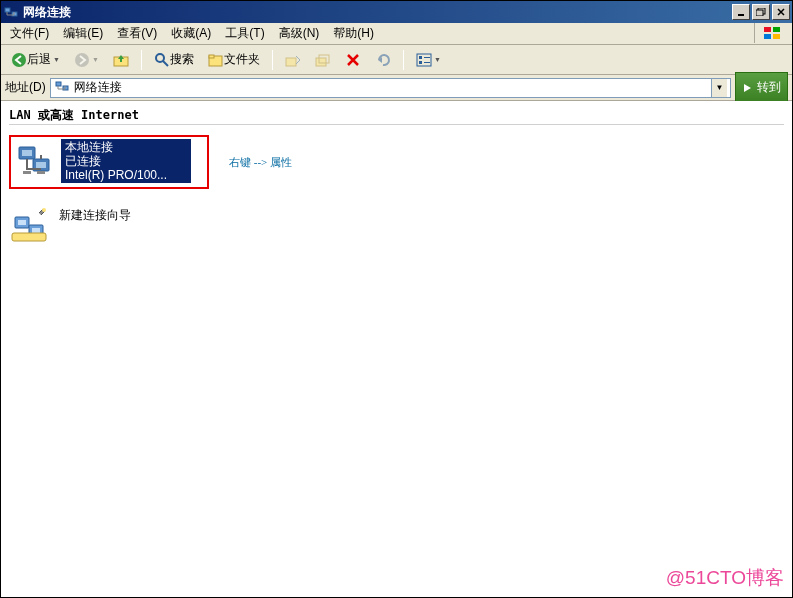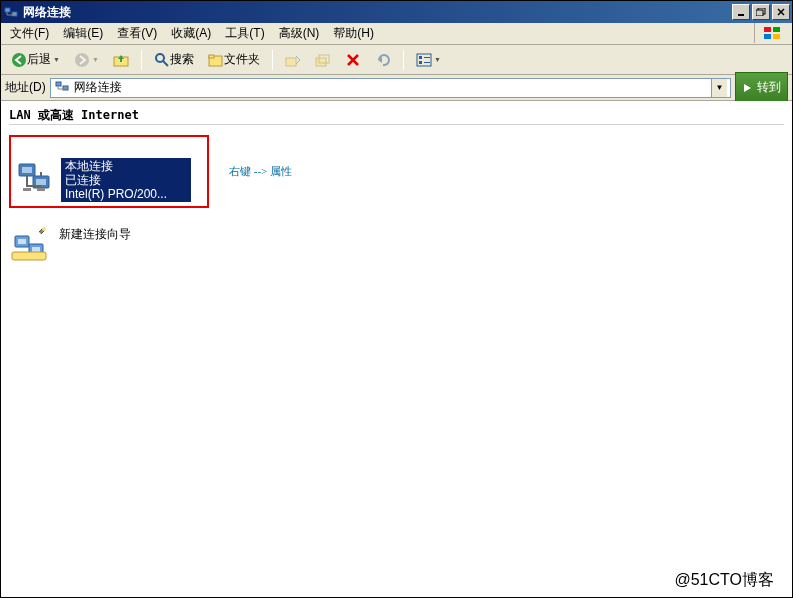--- a/index.html
+++ b/index.html
@@ -122,22 +122,22 @@
     font-family: "SimSun","宋体",Tahoma,monospace;
     padding-bottom: 0;
     border-bottom: 1px solid #d0d0d0;
   }
   .item-row {
     display:flex; align-items:center;
     margin: 10px 0 18px 0;
   }
   .selected-box {
     border: 2px solid #e60000;
-    padding: 21px 6px 4px 4px;
-    display:flex; align-items:flex-start;
+    padding: 2px 6px 4px 4px;
+    display:flex; align-items:center;
     width: 200px;
   }
   .conn-icon {
     width:40px; height:40px;
     display:flex;align-items:center;justify-content:center;
     margin-right:6px;
   }
   .conn-label {
     background:#0a246a;
     color:#fff;
@@ -157,23 +157,23 @@
     display:flex;align-items:flex-start;
     margin:10px 0;
   }
   .wizard-icon {
     width:40px;height:40px;
     display:flex;align-items:center;justify-content:center;
     margin-right:10px;
   }
   .watermark {
     position:absolute;
-    right:18px; bottom:6px;
-    color:#000000;
-    font-size:16px;
+    right:8px; bottom:6px;
+    color:#ec4899;
+    font-size:19px;
     font-family: Arial,sans-serif;
   }
 </style>
 </head>
 <body>
 
 <div class="titlebar">
   <span class="app-icon">
     <svg width="16" height="16">
       <rect x="2" y="4" width="5" height="4" fill="#6a9ed8" stroke="#2a5e98"></rect>
@@ -345,21 +345,21 @@
           <rect x="18" y="18" width="16" height="12" rx="1" fill="#4a7eb8" stroke="#2a5e98"></rect>
           <rect x="21" y="21" width="10" height="6" fill="#a8c8e8"></rect>
           <path d="M12 18 L12 28 L26 28 M26 18 L26 14" stroke="#666" stroke-width="2" fill="none"></path>
           <rect x="8" y="30" width="8" height="3" fill="#888"></rect>
           <rect x="22" y="30" width="8" height="3" fill="#888"></rect>
         </svg>
       </span>
       <div class="conn-label">
         <div>本地连接</div>
         <div>已连接</div>
-        <div>Intel(R) PRO/200...</div>
+        <div>Intel(R) PRO/100...</div>
       </div>
     </div>
     <span class="annotation">右键 --&gt; 属性</span>
   </div>
 
 
   <div class="wizard-item">
     <span class="wizard-icon">
       <svg width="40" height="40">
         <rect x="6" y="10" width="14" height="11" rx="1" fill="#6a9ed8" stroke="#2a5e98"></rect>

